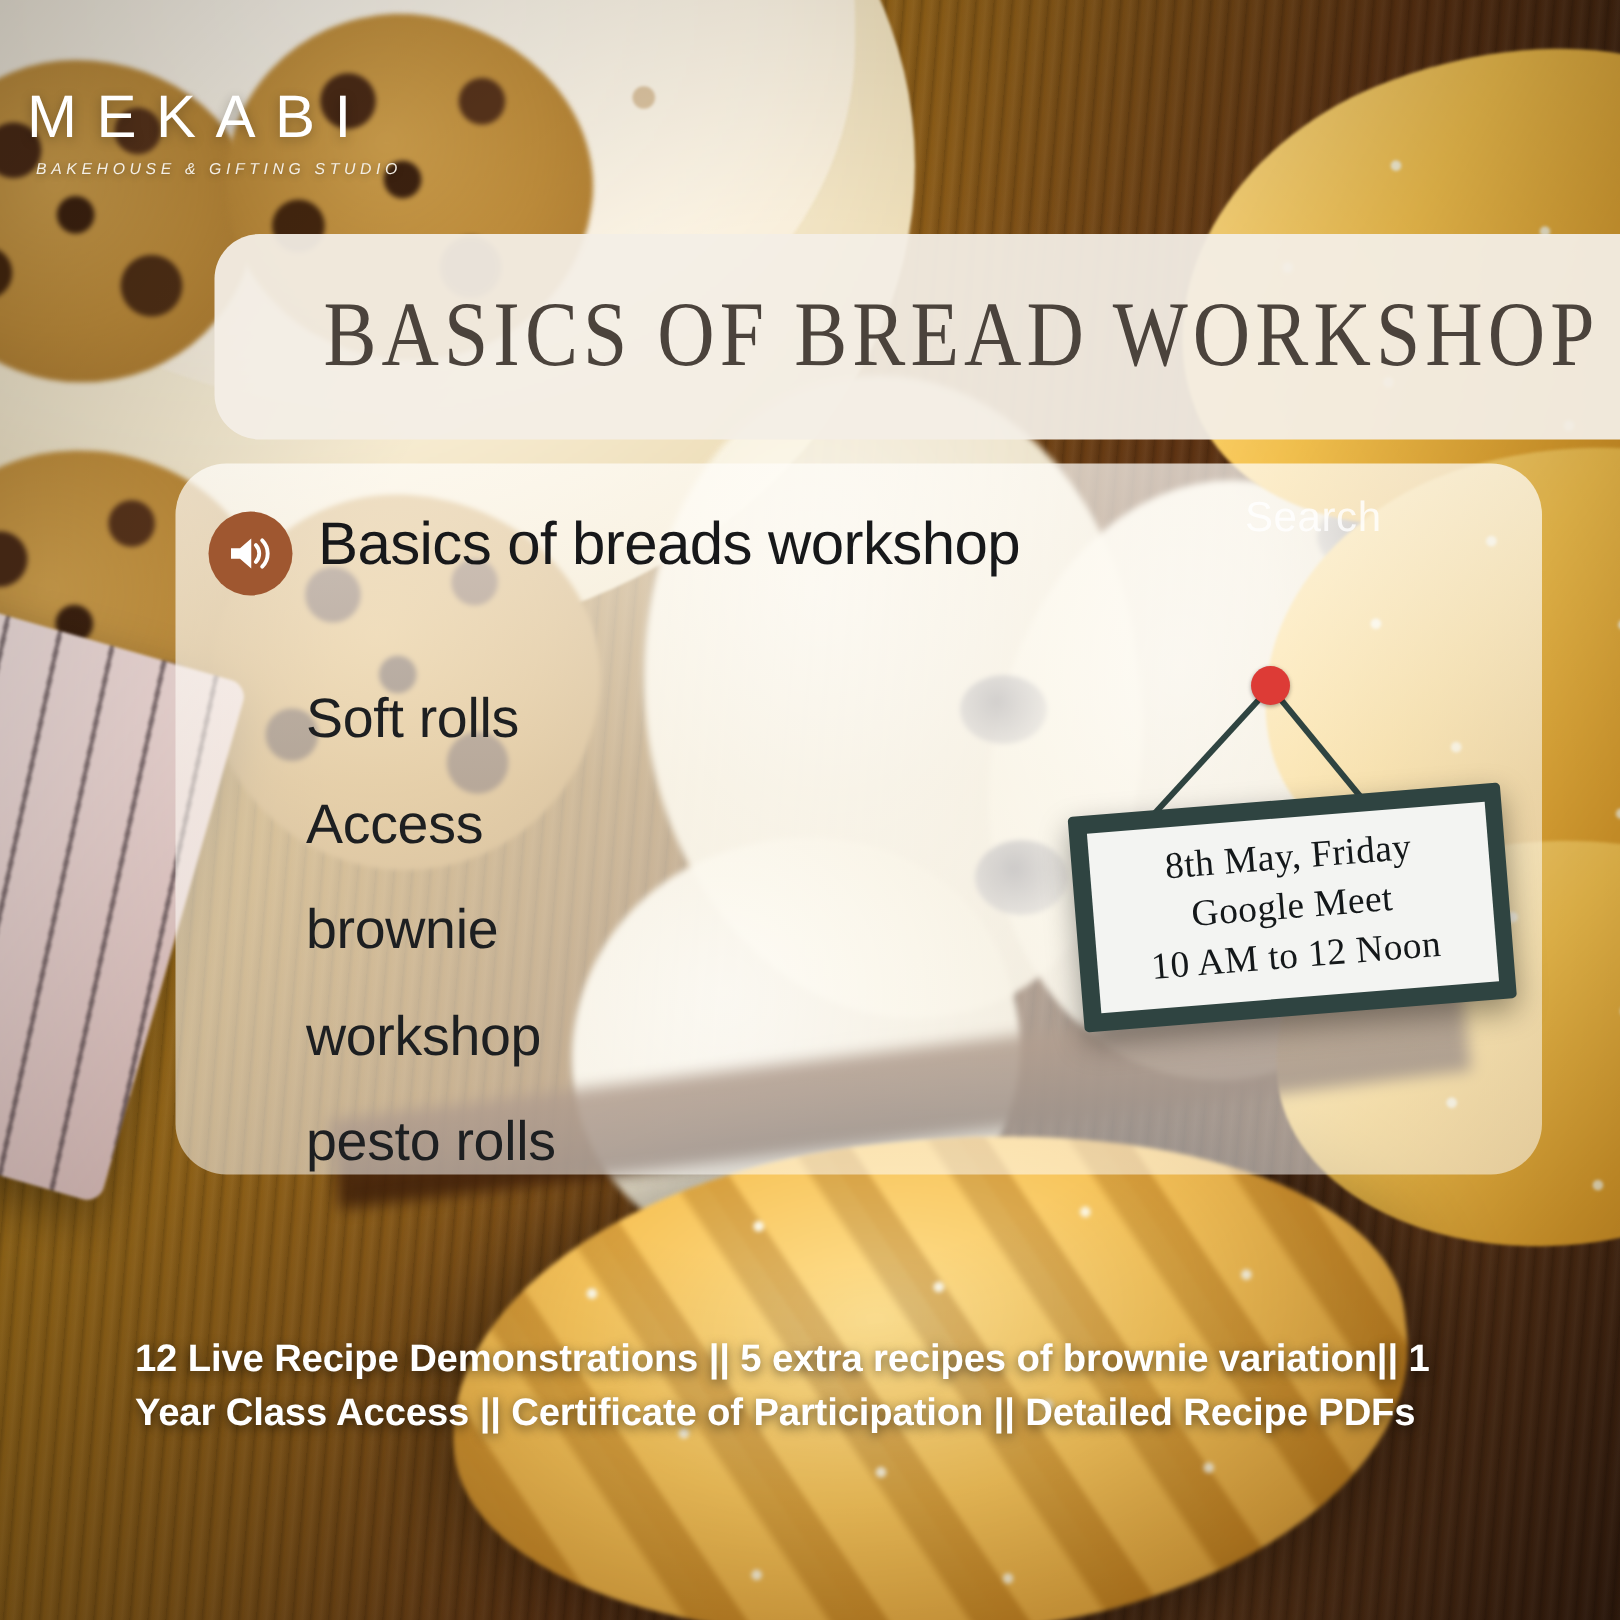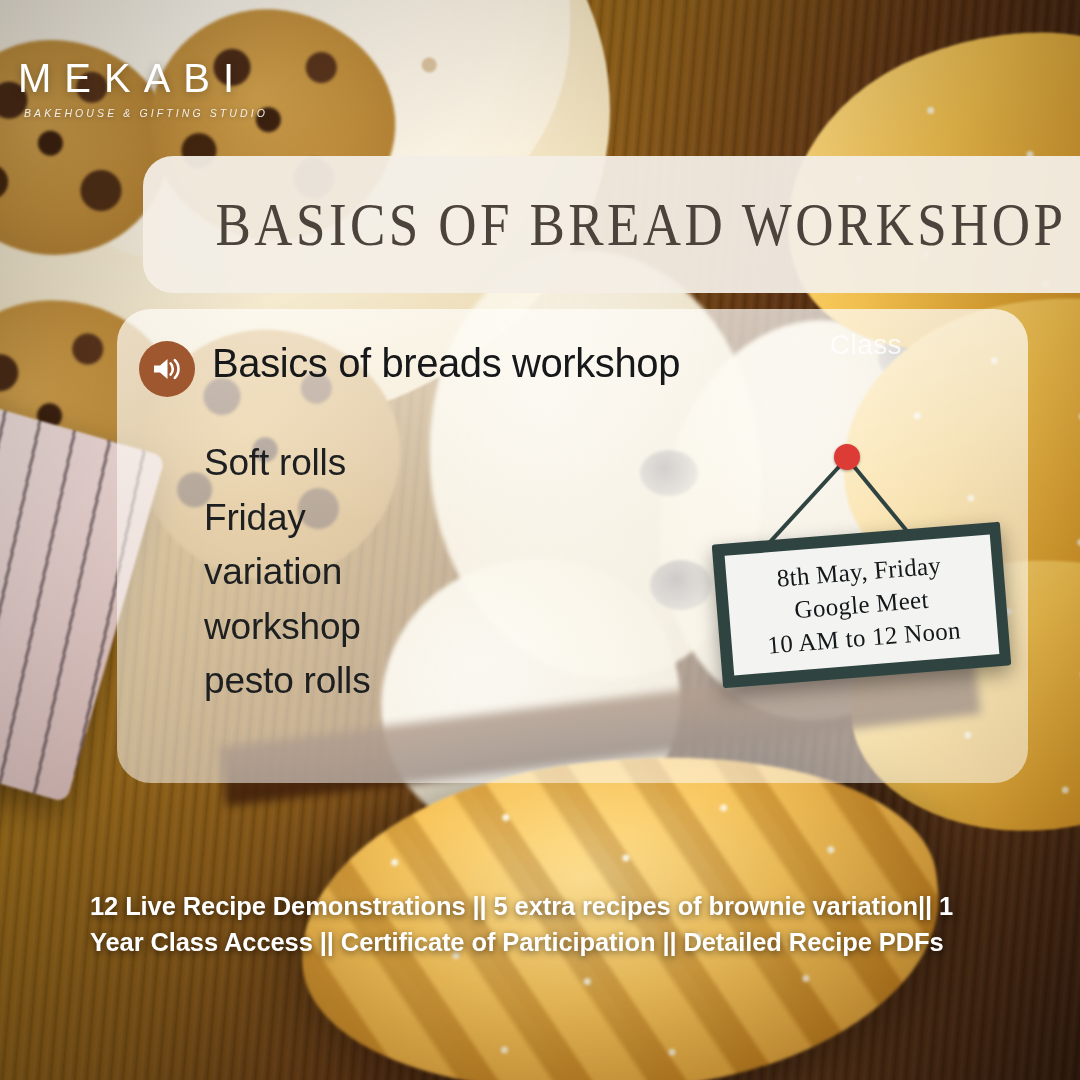--- a/index.html
+++ b/index.html
@@ -206,21 +206,21 @@
     font-size:40px; color:#17181a; font-weight:400; letter-spacing:-0.4px;
     white-space:nowrap;
   }
   #item-list {
     position:absolute; left:87px; top:127px;
     list-style:none;
   }
   #item-list li {
     font-family:"Liberation Sans", sans-serif;
     font-size:37px; line-height:54.5px; color:#1d1f21; font-weight:400;
-    letter-spacing:-0.2px; white-space:nowrap;
+    letter-spacing:-0.2px; white-space:nowrap;margin-top:16px;
   }
 
   
   #search-watermark {
     position:absolute; left:713px; top:20px;
     font-family:"Liberation Sans", sans-serif;
     font-size:28px; color:rgba(255,255,255,0.80); font-weight:400;
     letter-spacing:.4px; pointer-events:none;
   }
 
@@ -295,37 +295,37 @@
   <div class="brand">MEKABI</div>
   <div class="tag">BAKEHOUSE &amp; GIFTING STUDIO</div>
 </div>
 
 <div id="title-card">
   <div class="title">BASICS OF BREAD WORKSHOP</div>
 </div>
 
 <div id="content-card">
 
-  <div id="search-watermark">Class</div>
+  <div id="search-watermark">Search</div>
 
   <div id="headline-row">
     <div id="speaker-badge">
       <svg width="30" height="26" viewBox="0 0 30 26" aria-hidden="true">
         <path d="M2 9.5 H8 L15.5 3 V23 L8 16.5 H2 Z" fill="#ffffff"></path>
         <path d="M18.6 7.4 A8.2 8.2 0 0 1 18.6 18.6" stroke="#ffffff" stroke-width="2.6" fill="none" stroke-linecap="round"></path>
         <path d="M22.8 4.2 A12.4 12.4 0 0 1 22.8 21.8" stroke="#ffffff" stroke-width="2.6" fill="none" stroke-linecap="round"></path>
       </svg>
     </div>
     <div id="headline">Basics of breads workshop</div>
   </div>
 
   <ul id="item-list">
     <li>Soft rolls</li>
-    <li>Friday</li>
-    <li>variation</li>
+    <li>Access</li>
+    <li>brownie</li>
     <li>workshop</li>
     <li>pesto rolls</li>
   </ul>
 </div>
 
 <div id="hanging-sign">
   <svg class="strings" width="300" height="255" viewBox="0 0 300 255" aria-hidden="true">
     <path d="M134 22 L46 118" stroke="#2f4441" stroke-width="4" fill="none"></path>
     <path d="M134 22 L198 100" stroke="#2f4441" stroke-width="4" fill="none"></path>
   </svg>

